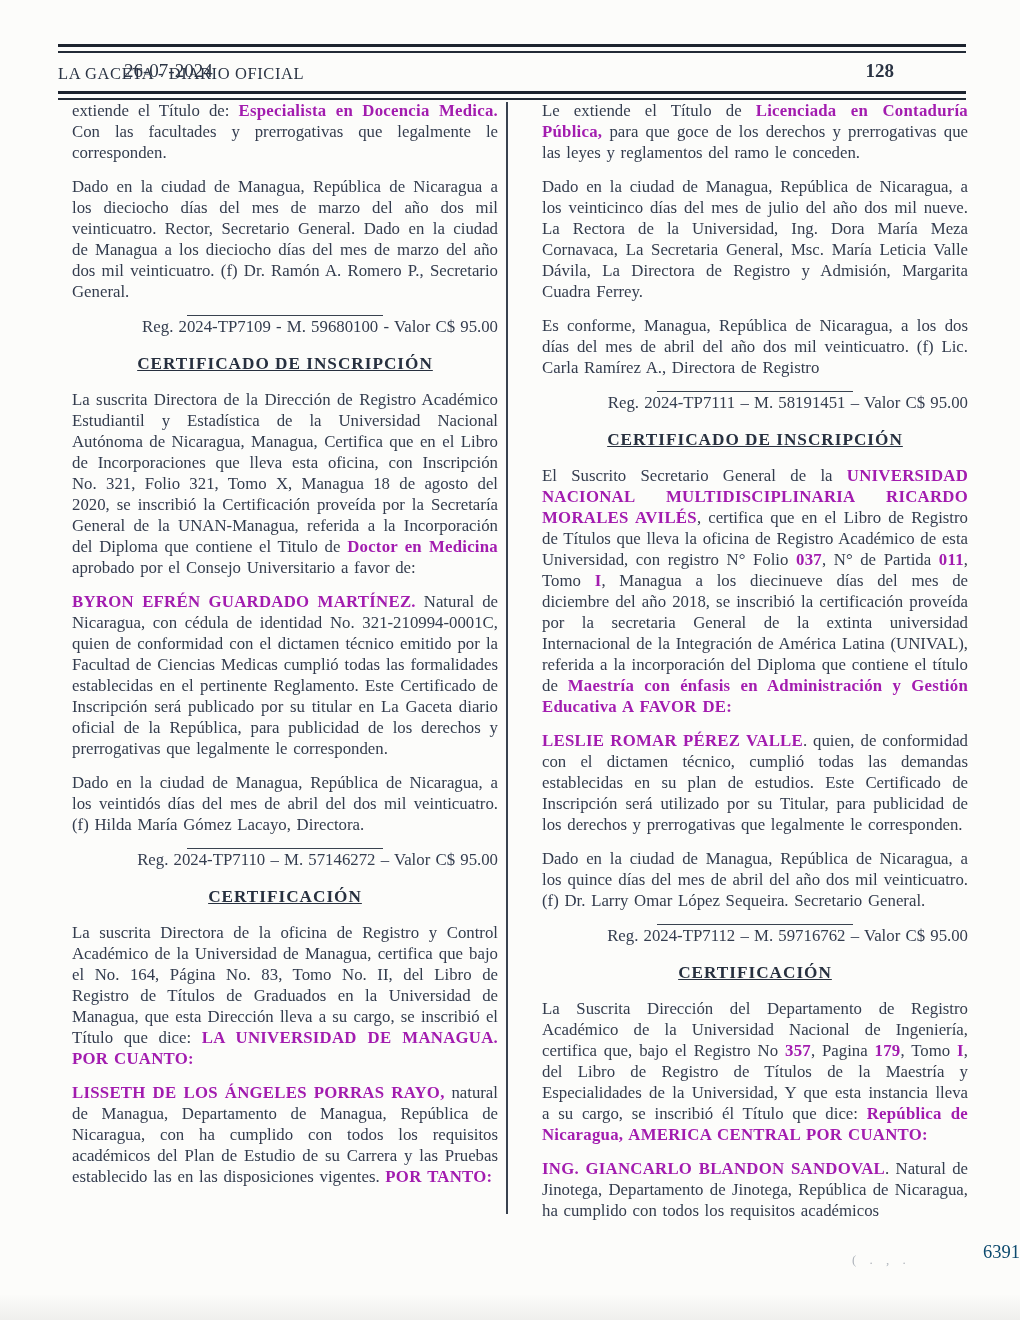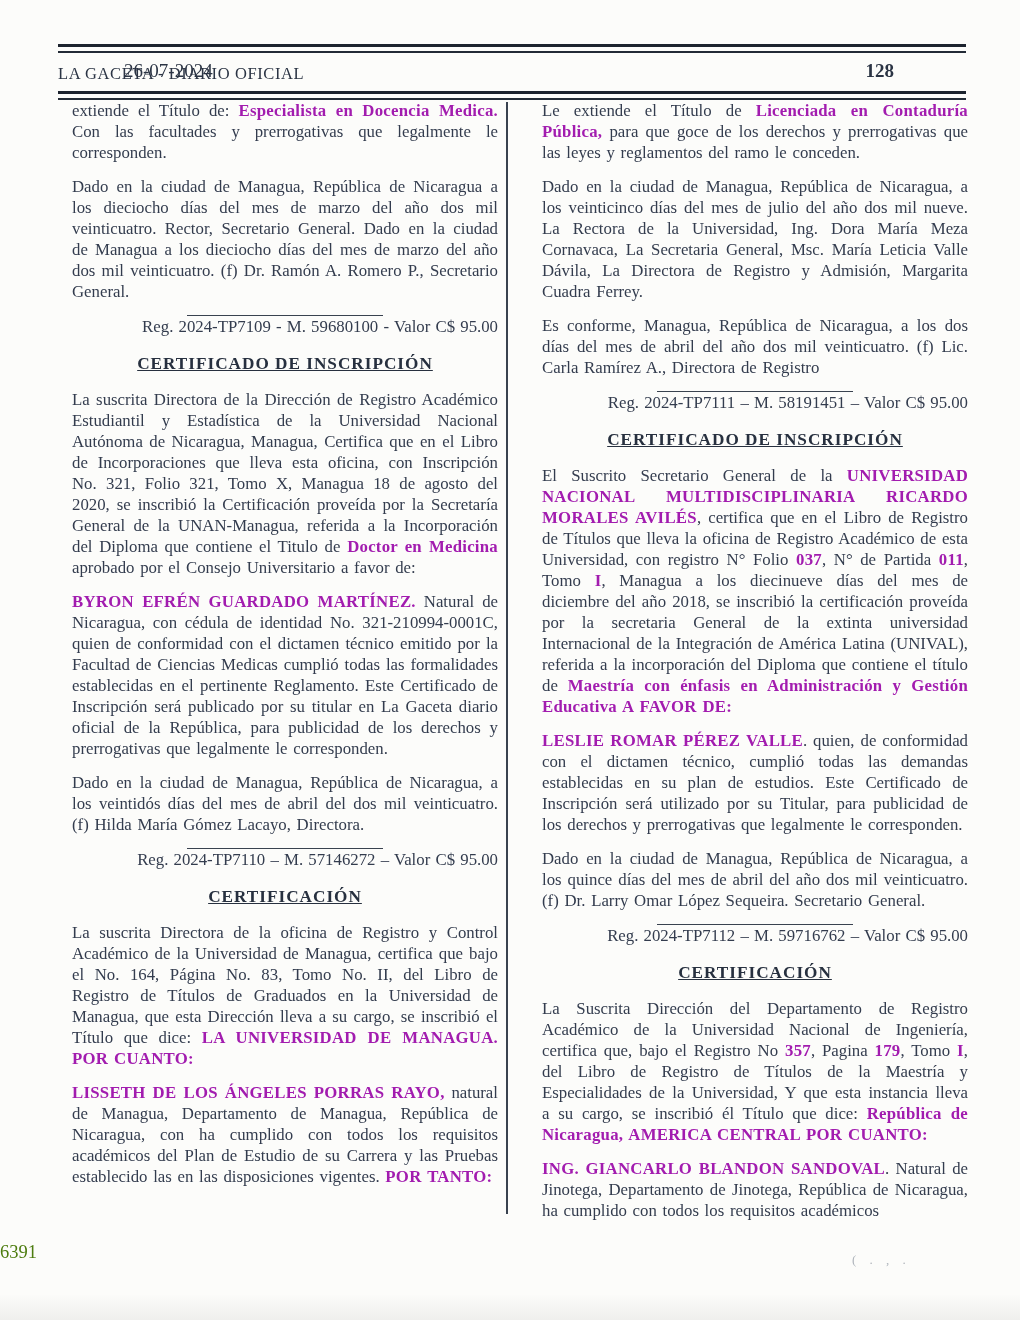--- a/index.html
+++ b/index.html
@@ -22,21 +22,21 @@
   
   .columns { position:absolute; top:100px; left:72px; width:896px; height:1145px; display:flex; gap:44px; overflow:hidden; }
   .col { width:426px; }
   .para { margin:0 0 13px; font-size:16.8px; line-height:21px; text-align:justify; word-spacing:1.5px; }
   .para b { color:#a21caf; letter-spacing:0.25px; }
   .heading { font-weight:bold; text-align:center; font-size:17.2px; letter-spacing:1px; margin:17px 0 15px; color:#27303f;text-decoration:underline; }
   .reg-line { margin:5px 0 12px; text-align:right; font-size:16.8px; word-spacing:1px; }
   .reg-rule { display:block; width:196px; margin:0 auto 1px; border-top:1.6px solid #39424f; }
   .reg-text { display:inline-block; }
   
-  .footer-page { position:absolute; top:1242px; left:0; width:100%; text-align:left; font-size:18.5px; color:#4d7c0f; }
+  .footer-page { position:absolute; top:1242px; left:0; width:100%; text-align:right; font-size:18.5px; color:#0c4a6e; }
   .artifact { position:absolute; left:852px; top:1252px; font-size:13px; color:#707a88; opacity:.55; letter-spacing:5px; }
   
   .scan-edge-bottom { position:absolute; left:0; right:0; bottom:0; height:26px; background:linear-gradient(to bottom, rgba(0,0,0,0), rgba(120,120,118,0.10)); }
 </style>
 </head>
 <body>
 
 <div class="page">
 
   <div class="header">

